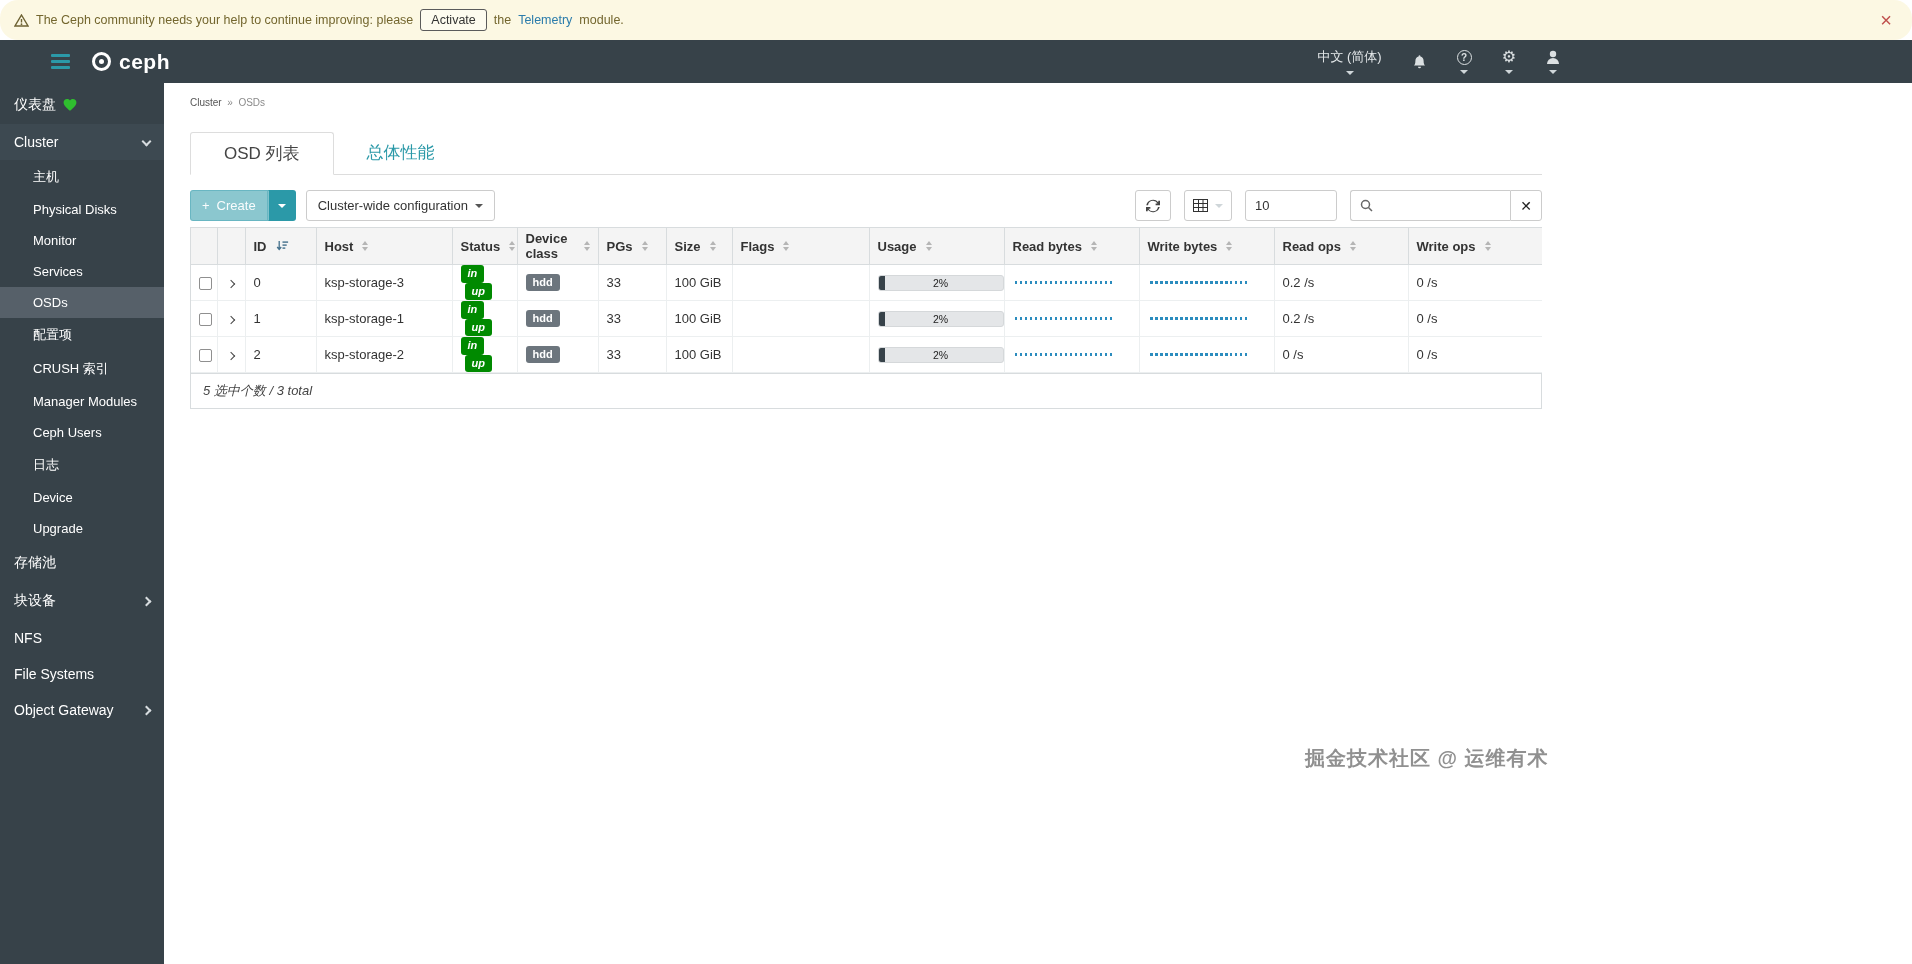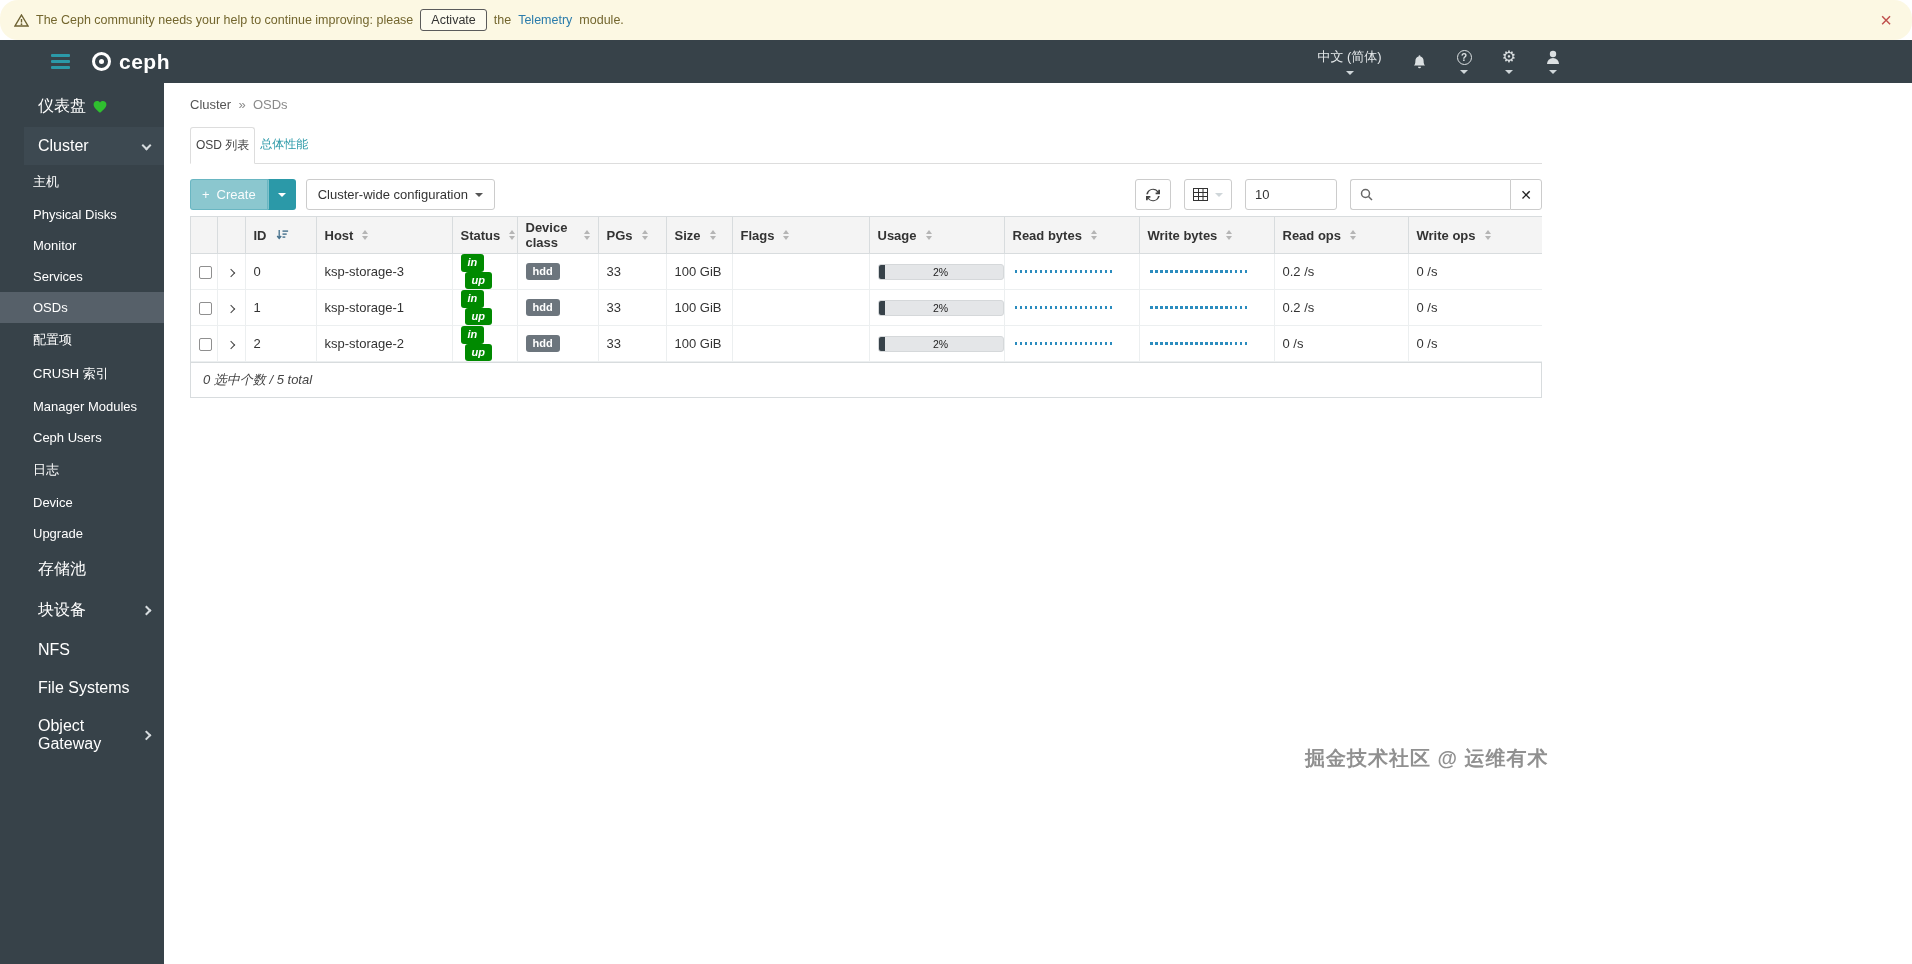--- a/index.html
+++ b/index.html
@@ -32,36 +32,36 @@
            border-top: 4px solid #cfd6d9; display: inline-block; }
   .q-circle { width: 15px; height: 15px; border: 1.5px solid #dbe0e2; border-radius: 50%;
               display: inline-flex; align-items: center; justify-content: center;
               font-size: 10px; font-weight: bold; color: #dbe0e2; }
   .gear-glyph { font-size: 16px; color: #dbe0e2; line-height: 1; }
 
   
   .layout { display: flex; height: 881px; }
   .sidebar { width: 164px; background: #374249; color: #fff; flex-shrink: 0; padding-top: 3px; }
   .side-item { display: flex; align-items: center; justify-content: space-between;
-               padding: 10px 14px; font-size: 16px; cursor: pointer; margin-left: 24px; }
+               padding: 10px 14px; font-size: 14px; cursor: pointer; }
   .side-item .lbl-wrap { display: flex; align-items: center; gap: 7px; }
   .side-item.section-open { background: #3d4951; }
   .side-sub { padding: 8px 10px 8px 33px; font-size: 13px; cursor: pointer; }
   .side-sub.active { background: #566069; }
   .chev { width: 7px; height: 7px; border-right: 2px solid #d7dcdf; border-bottom: 2px solid #d7dcdf; display: inline-block; }
   .chev.down { transform: rotate(45deg); margin-top: -2px; }
   .chev.right { transform: rotate(-45deg); }
 
   
   .content { flex: 1; padding: 14px 26px; position: relative; background: #fff; }
-  .breadcrumb { font-size: 13px; color: #555; margin-bottom: 15px; }
+  .breadcrumb { font-size: 10px; color: #555; margin-bottom: 24px; }
   .breadcrumb .sep, .breadcrumb .current { color: #8a8a8a; }
 
   .tabs { border-bottom: 1px solid #ddd; display: flex; width: 1352px; }
-  .tab { padding: 9px 5px; font-size: 12px; }
+  .tab { padding: 9px 33px; font-size: 17px; }
   .tab.active { border: 1px solid #ddd; border-bottom: 1px solid #fff; margin-bottom: -1px;
                 border-radius: 3px 3px 0 0; color: #444; background: #fff; cursor: default; }
   .tab.inactive { color: #2b99a8; cursor: pointer; }
 
   
   .toolbar { display: flex; align-items: center; margin: 15px 0 6px; width: 1352px; }
   .btn { border: 1px solid #ccc; background: #fff; border-radius: 3px; height: 31px;
          display: inline-flex; align-items: center; gap: 7px; padding: 0 11px;
          font-size: 13px; color: #333; cursor: pointer; }
   .btn-create { background: rgba(43,153,168,.55); border: 1px solid rgba(43,153,168,.35);
@@ -514,18 +514,18 @@
                 <div class="spark"></div>
               </td>
           <td>
                 <div class="spark"></div>
               </td>
           <td>0 /s</td>
           <td>0 /s</td>
         </tr>
       </tbody>
         </table>
-      <div class="table-footer">0 选中个数 / 5 total</div>
+      <div class="table-footer">5 选中个数 / 3 total</div>
     </div>
   </main>
 </div>
 
 <div class="watermark">掘金技术社区 @ 运维有术</div>
 
 </body></html>

